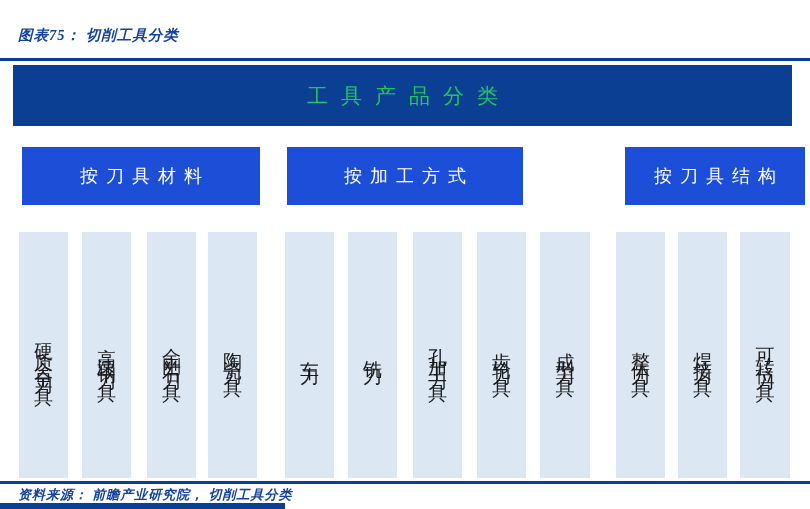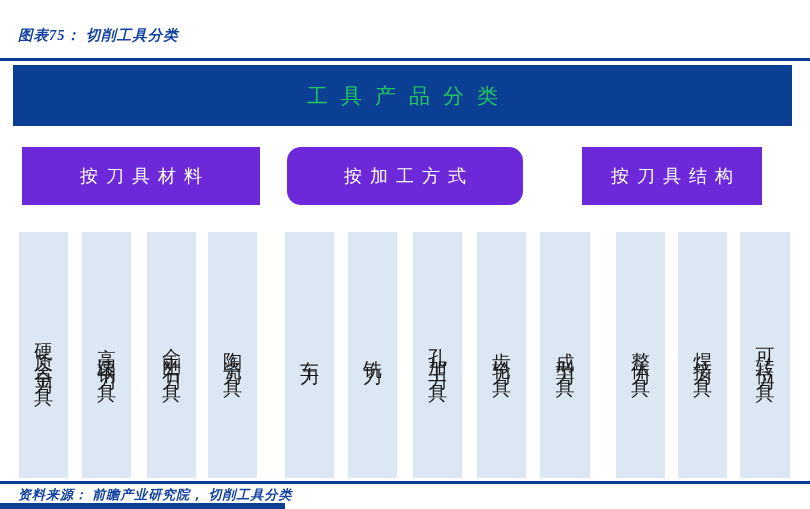--- a/index.html
+++ b/index.html
@@ -34,30 +34,30 @@
     background: #0A3F94;
     display: flex; align-items: center; justify-content: center;
     color: #22c55e;
     font-size: 21px;
     letter-spacing: 13px;
     text-indent: 13px;
   }
   .cat-node {
     position: absolute;
     top: 147px; height: 58px;
-    background: #6d28d9;
+    background: #1d4ed8;
     display: flex; align-items: center; justify-content: center;
     color: #ffffff;
     font-size: 18px;
     letter-spacing: 8px;
     text-indent: 8px;
   }
   .cat-material  { left: 22px;  width: 238px; }
-  .cat-process   { left: 287px; width: 236px; border-radius: 14px; }
-  .cat-structure { left: 582px; width: 180px; }
+  .cat-process   { left: 287px; width: 236px; }
+  .cat-structure { left: 625px; width: 180px; }
   .leaf-node {
     position: absolute;
     top: 232px; height: 246px;
     width: 49px;
     background: #DCE7F4;
     display: flex; align-items: center; justify-content: center;
     color: #1A1A1A;
     font-size: 19px;
     writing-mode: vertical-rl;
     text-orientation: upright;

